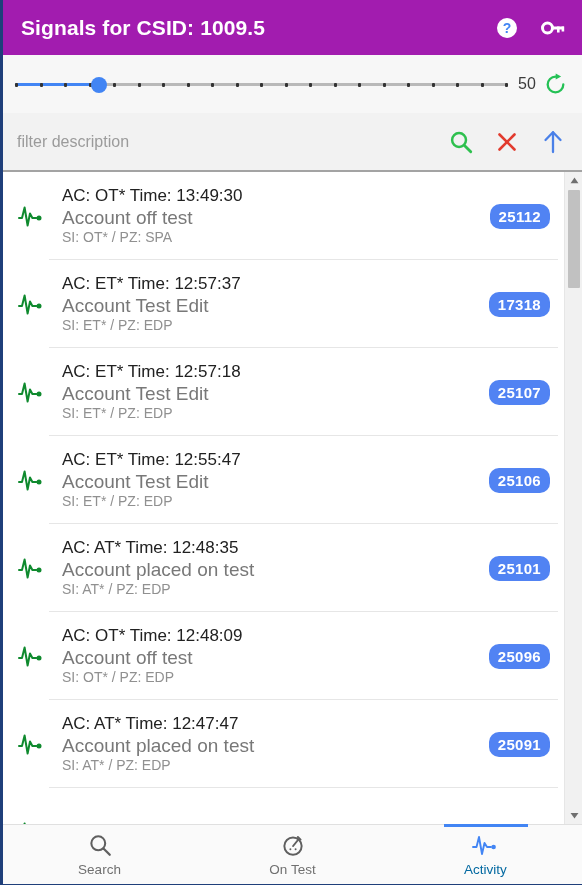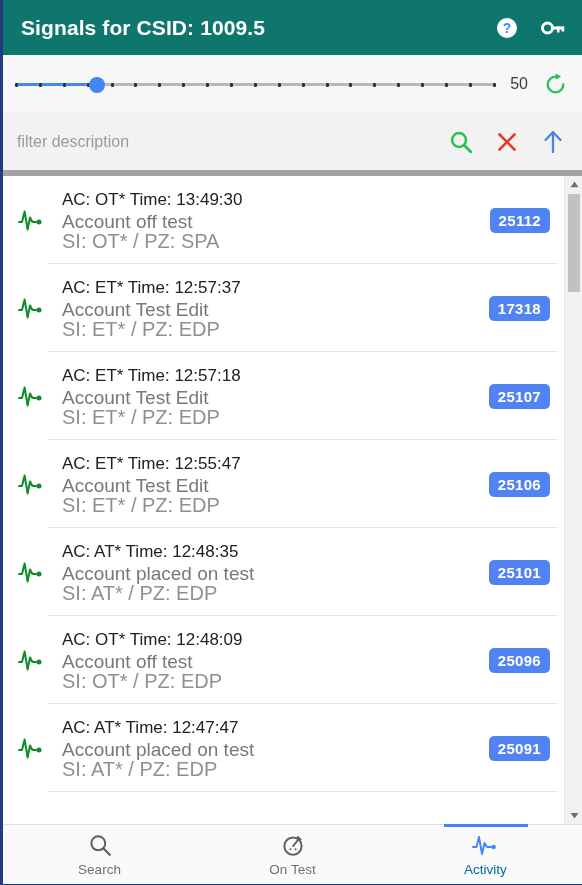--- a/index.html
+++ b/index.html
@@ -15,21 +15,21 @@
     background: #fafafa;
     border-left: 3px solid #1f3f7a;
     border-bottom: 1px solid #1f3f7a;
     display: flex;
     flex-direction: column;
   }
 
   
   .appbar {
     height: 55px;
-    background: #0f766e;
+    background: #a21caf;
     display: flex;
     align-items: center;
     padding: 0 14px 0 18px;
     flex: 0 0 auto;
   }
   .appbar-title {
     color: #ffffff;
     font-size: 21px;
     font-weight: bold;
     letter-spacing: 0.1px;
@@ -88,22 +88,21 @@
     margin-left: -8px;
     width: 16px; height: 16px;
     border-radius: 50%;
     background: #4285f4;
     cursor: pointer;
   }
   .slider-value {
     font-size: 16px;
     color: #3c3c3c;
     min-width: 26px;
-    text-align: right;
-    margin-right: 12px;
+    text-align: center;
   }
 
   
   .filter-row {
     height: 58px;
     background: #f2f2f2;
     border-bottom: 1px solid #a3a3a3;
     display: flex;
     align-items: center;
     padding: 0 14px 0 14px;
@@ -122,21 +121,21 @@
   }
   .filter-input::placeholder { color: #9b9b9b; }
   .filter-actions { display: flex; align-items: center; gap: 16px; }
 
   
   .list-area {
     position: relative;
     flex: 1 1 auto;
     background: #ffffff;
     overflow: hidden;
-    border-top: 5px solid #a3a3a3;
+    border-top: 1px solid #a3a3a3;
   }
   .list {
     position: absolute;
     top: 0; left: 0; right: 18px; bottom: 0;
     overflow: hidden;
   }
   .list-item {
     position: relative;
     display: flex;
     align-items: center;
@@ -172,33 +171,33 @@
     line-height: 22px;
     white-space: nowrap;
   }
   .item-sub {
     font-size: 19px;
     color: #787878;
     line-height: 19px;
     white-space: nowrap;
   }
   .item-meta {
-    font-size: 20px;
+    font-size: 14px;
     color: #909090;
     line-height: 19px;
     white-space: nowrap;
   }
   .item-badge {
     flex: 0 0 auto;
     background: #5183f3;
     color: #ffffff;
     font-size: 15px;
     font-weight: bold;
     padding: 4px 9px;
-    border-radius: 5px;
+    border-radius: 10px;
     margin-right: 10px;
     letter-spacing: 0.3px;
   }
 
   
   .scrollbar {
     position: absolute;
     top: 0; right: 0; bottom: 0;
     width: 18px;
     background: #f1f1f1;

